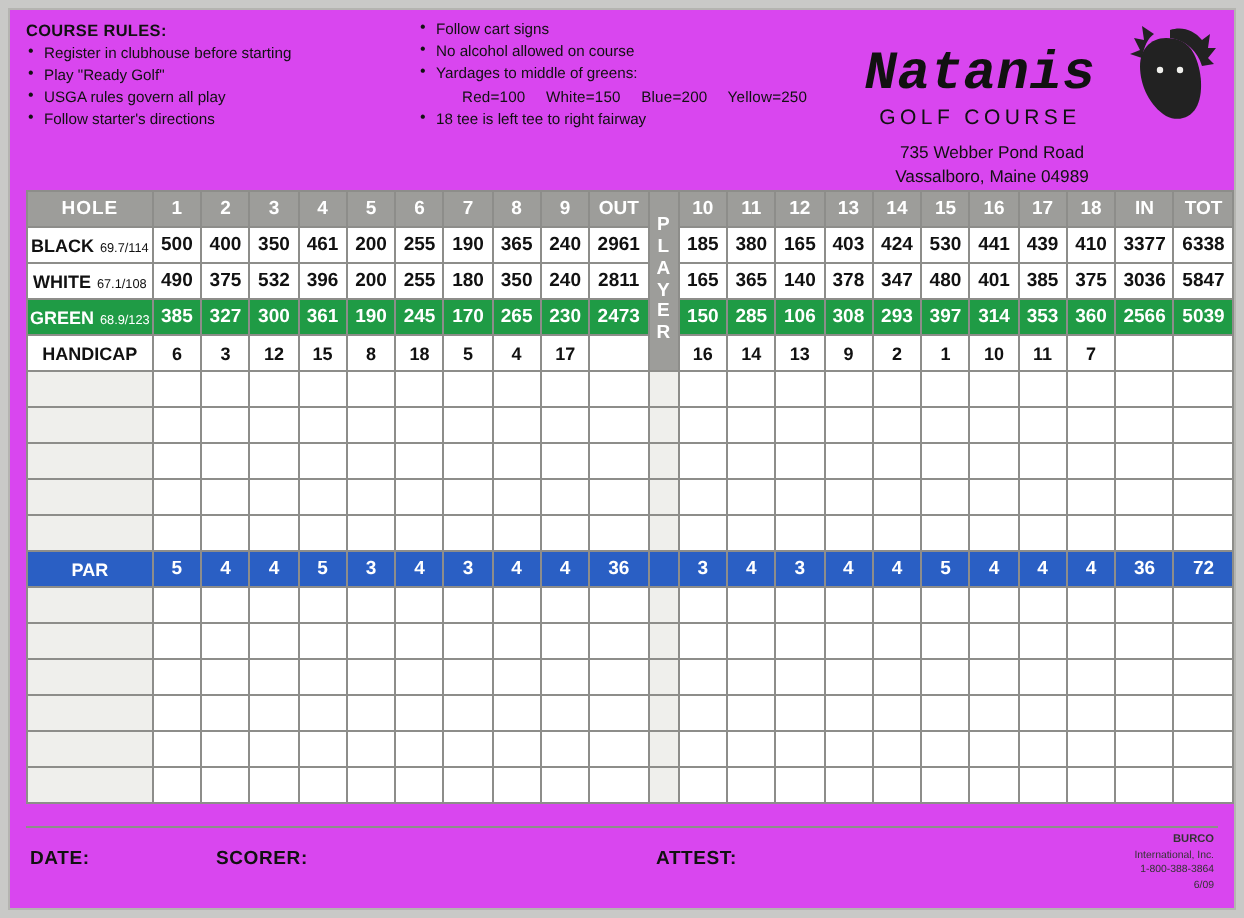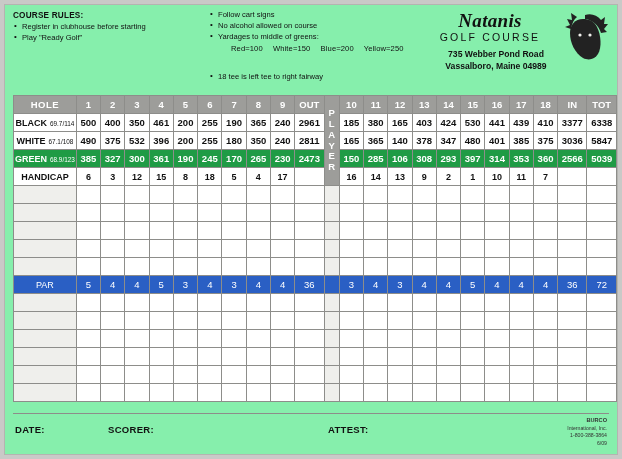--- a/index.html
+++ b/index.html
@@ -4,21 +4,21 @@
 <style>
   html,body{margin:0;padding:0;}
   body{
     width:622px;height:459px;
     background:#c9c9c7;
     font-family:"Liberation Sans", sans-serif;
     overflow:hidden;
   }
   .card{
     position:absolute;left:4px;top:4px;width:614px;height:451px;
-    background:#86efac;
+    background:#d946ef;
     border:1px solid #b4b4b0;
     box-sizing:border-box;
   }
   
   .rules{
     position:absolute;left:8px;top:6px;width:400px;height:80px;
     font-size:7.6px;color:#111;
   }
   .rules .col1{position:absolute;left:0;top:0;width:190px;}
   .rules .col2{position:absolute;left:196px;top:0;width:210px;}
@@ -26,30 +26,30 @@
   .rules li{list-style:none;position:relative;padding-left:9px;margin-bottom:2.6px;line-height:1.1;}
   .rules li:before{content:"\2022";position:absolute;left:1px;top:-1px;font-size:8px;}
   .rules ul{margin:0;padding:0;}
   .yard-line{padding-left:22px;margin-top:1px;letter-spacing:.1px;}
   .yard-line span{margin-right:8px;margin-top:45px;}
   
   .logo{
     position:absolute;right:6px;top:4px;width:200px;height:84px;text-align:center;
   }
   .logo .name{
-    font-family:Liberation Serif, serif;
-    font-style:italic;font-weight:bold;font-size:19px;color:#111;
-    letter-spacing:.3px;line-height:1;margin-top:2px;
+    font-family:Liberation Mono, monospace;
+    font-style:italic;font-weight:bold;font-size:27px;color:#111;
+    letter-spacing:.3px;line-height:1;margin-top:16px;
     padding-right:42px;
   }
   .logo .sub{
     font-size:10.5px;letter-spacing:2.2px;color:#111;margin-top:1px;padding-right:42px;
   }
   .logo .addr{
-    font-size:8.6px;font-weight:bold;color:#111;line-height:1.35;margin-top:6px;padding-right:30px;
+    font-size:8.6px;font-weight:normal;color:#111;line-height:1.35;margin-top:6px;padding-right:30px;
   }
   .logo .indian{
     position:absolute;right:2px;top:2px;width:46px;height:58px;
   }
   
   table.sc{
     position:absolute;left:8px;top:90px;
     border-collapse:collapse;
     font-size:9px;
     table-layout:fixed;
@@ -69,21 +69,21 @@
   td.hole{width:24px;}
   td.tot{width:29px;}
   td.player{
     width:15px;background:#9d9d9a;color:#fff;font-weight:bold;font-size:8px;
     line-height:1.15;vertical-align:middle;
   }
   tr.hdr td{background:#9d9d9a;color:#fff;font-weight:bold;font-size:9.5px;}
   tr.hdr td.lab{letter-spacing:.5px;}
   tr.green td{background:#1f9b45;color:#fff;font-weight:bold;}
   tr.green td.lab{background:#1f9b45;}
-  tr.par td{background:#2a5fc4;color:#fff;font-weight:normal;}
+  tr.par td{background:#2a5fc4;color:#fff;font-weight:bold;}
   tr.par td.lab{background:#2a5fc4;}
   tr.blank td{height:17px;background:#fff;}
   .rating{font-weight:normal;font-size:6.4px;margin-left:3px;letter-spacing:0;}
   td.num{font-weight:bold;font-size:9.5px;}
   td.hcp{font-weight:bold;font-size:9px;}
   td.shade{background:#9d9d9a;}
   
   .footer{
     position:absolute;left:8px;right:8px;bottom:6px;height:34px;
     border-top:1px solid #8d8d8a;
@@ -101,35 +101,37 @@
 <body>
 
 <div class="card">
 
   <div class="rules">
     <div class="col1">
       <div class="rules-title">COURSE RULES:</div>
       <ul>
         <li>Register in clubhouse before starting</li>
         <li>Play "Ready Golf"</li>
+        <li>USGA rules govern all play</li>
+        <li>Follow starter's directions</li>
       </ul>
     </div>
     <div class="col2">
       <ul>
         <li>Follow cart signs</li>
         <li>No alcohol allowed on course</li>
         <li>Yardages to middle of greens:</li>
       </ul>
       <div class="yard-line">
         <span>Red=100</span>
         <span>White=150</span>
         <span>Blue=200</span>
         <span>Yellow=250</span>
       </div>
-      <ul style="margin-top:20px;">
+      <ul style="margin-top:3px;">
         <li>18 tee is left tee to right fairway</li>
       </ul>
     </div>
   </div>
 
   <div class="logo">
     <div class="name">Natanis</div>
     <div class="sub">GOLF COURSE</div>
     <div class="addr">
       <div>735 Webber Pond Road</div>

